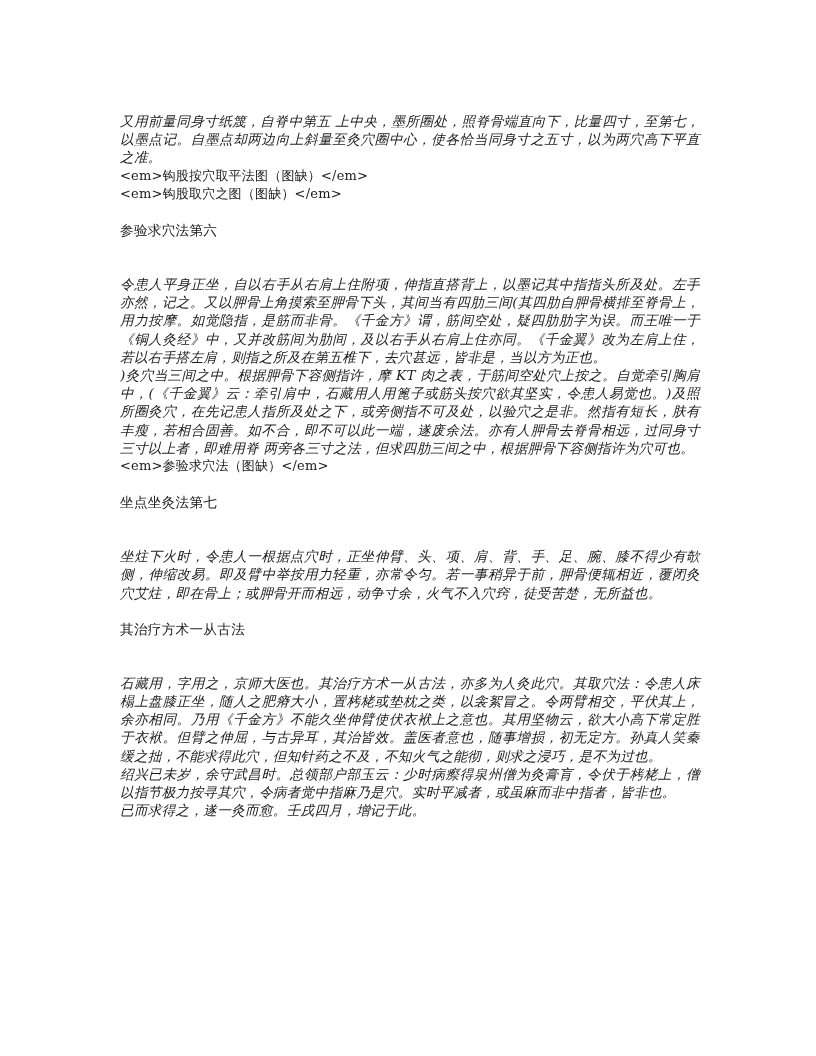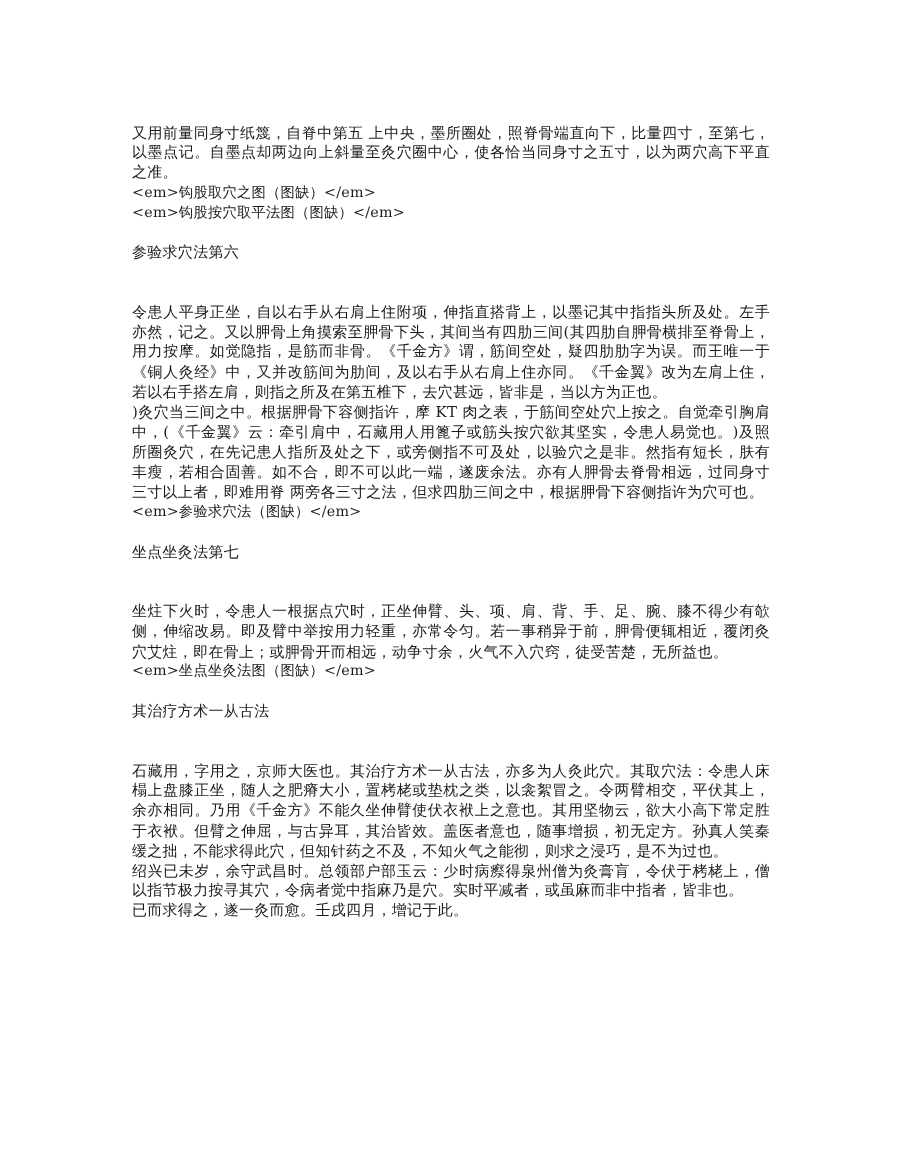--- a/index.html
+++ b/index.html
@@ -20,20 +20,21 @@
       left: 120px;
       top: 112px;
       width: 580px;
     }
     .p {
       font-size: 13.6px;
       line-height: 18.2px;
       margin: 0;
       text-align: justify;
       letter-spacing: 0.3px;
+      font-style: italic;
     }
     .caption {
       font-size: 13px;
       line-height: 18.2px;
       margin: 0;
       letter-spacing: 0.2px;
     }
     .heading {
       font-size: 13.6px;
       line-height: 18px;
@@ -42,37 +43,36 @@
     }
     .gap-before-heading { height: 18px; }
     .gap-after-heading { height: 36px; }
   </style>
 </head>
 <body>
 
 <div class="page">
 
   <p class="p">又用前量同身寸纸篾，自脊中第五 上中央，墨所圈处，照脊骨端直向下，比量四寸，至第七，以墨点记。自墨点却两边向上斜量至灸穴圈中心，使各恰当同身寸之五寸，以为两穴高下平直之准。</p>
+  <p class="caption">&lt;em&gt;钩股按穴取平法图（图缺）&lt;/em&gt;</p>
   <p class="caption">&lt;em&gt;钩股取穴之图（图缺）&lt;/em&gt;</p>
-  <p class="caption">&lt;em&gt;钩股按穴取平法图（图缺）&lt;/em&gt;</p>
 
   <div class="gap-before-heading"></div>
   <p class="heading">参验求穴法第六</p>
   <div class="gap-after-heading"></div>
 
   <p class="p">令患人平身正坐，自以右手从右肩上住附项，伸指直搭背上，以墨记其中指指头所及处。左手亦然，记之。又以胛骨上角摸索至胛骨下头，其间当有四肋三间(其四肋自胛骨横排至脊骨上，用力按摩。如觉隐指，是筋而非骨。《千金方》谓，筋间空处，疑四肋肋字为误。而王唯一于《铜人灸经》中，又并改筋间为肋间，及以右手从右肩上住亦同。《千金翼》改为左肩上住，若以右手搭左肩，则指之所及在第五椎下，去穴甚远，皆非是，当以方为正也。</p>
   <p class="p">)灸穴当三间之中。根据胛骨下容侧指许，摩 KT 肉之表，于筋间空处穴上按之。自觉牵引胸肩中，(《千金翼》云：牵引肩中，石藏用人用篦子或筋头按穴欲其坚实，令患人易觉也。)及照所圈灸穴，在先记患人指所及处之下，或旁侧指不可及处，以验穴之是非。然指有短长，肤有丰瘦，若相合固善。如不合，即不可以此一端，遂废余法。亦有人胛骨去脊骨相远，过同身寸三寸以上者，即难用脊 两旁各三寸之法，但求四肋三间之中，根据胛骨下容侧指许为穴可也。</p>
   <p class="caption">&lt;em&gt;参验求穴法（图缺）&lt;/em&gt;</p>
 
   <div class="gap-before-heading"></div>
   <p class="heading">坐点坐灸法第七</p>
   <div class="gap-after-heading"></div>
 
   <p class="p">坐炷下火时，令患人一根据点穴时，正坐伸臂、头、项、肩、背、手、足、腕、膝不得少有欹侧，伸缩改易。即及臂中举按用力轻重，亦常令匀。若一事稍异于前，胛骨便辄相近，覆闭灸穴艾炷，即在骨上；或胛骨开而相远，动争寸余，火气不入穴窍，徒受苦楚，无所益也。</p>
-  <p class="caption">&lt;em&gt;坐点坐灸法图（图缺）&lt;/em&gt;</p>
 
   <div class="gap-before-heading"></div>
   <p class="heading">其治疗方术一从古法</p>
   <div class="gap-after-heading"></div>
 
   <p class="p">石藏用，字用之，京师大医也。其治疗方术一从古法，亦多为人灸此穴。其取穴法：令患人床榻上盘膝正坐，随人之肥瘠大小，置栲栳或垫枕之类，以衾絮冒之。令两臂相交，平伏其上，余亦相同。乃用《千金方》不能久坐伸臂使伏衣袱上之意也。其用坚物云，欲大小高下常定胜于衣袱。但臂之伸屈，与古异耳，其治皆效。盖医者意也，随事增损，初无定方。孙真人笑秦缓之拙，不能求得此穴，但知针药之不及，不知火气之能彻，则求之浸巧，是不为过也。</p>
   <p class="p">绍兴已未岁，余守武昌时。总领部户部玉云：少时病瘵得泉州僧为灸膏肓，令伏于栲栳上，僧以指节极力按寻其穴，令病者觉中指麻乃是穴。实时平减者，或虽麻而非中指者，皆非也。</p>
   <p class="p">已而求得之，遂一灸而愈。壬戌四月，增记于此。</p>
 
 </div>

